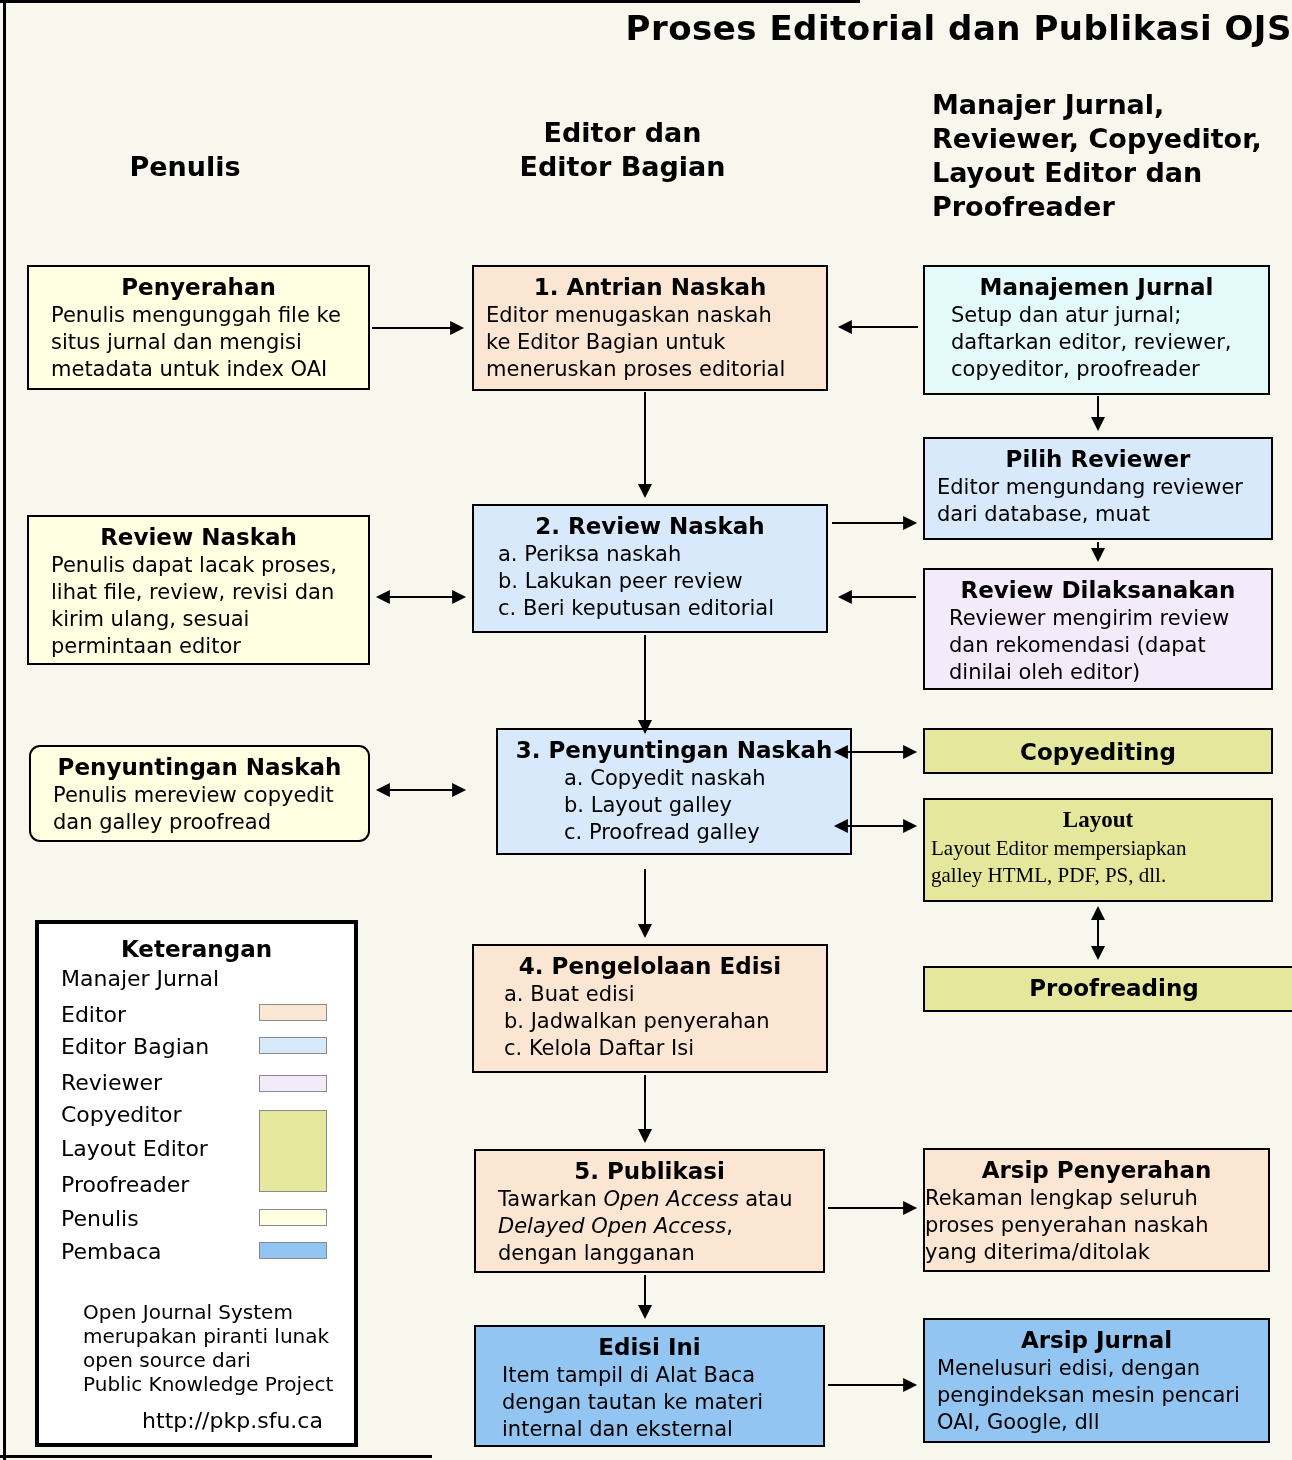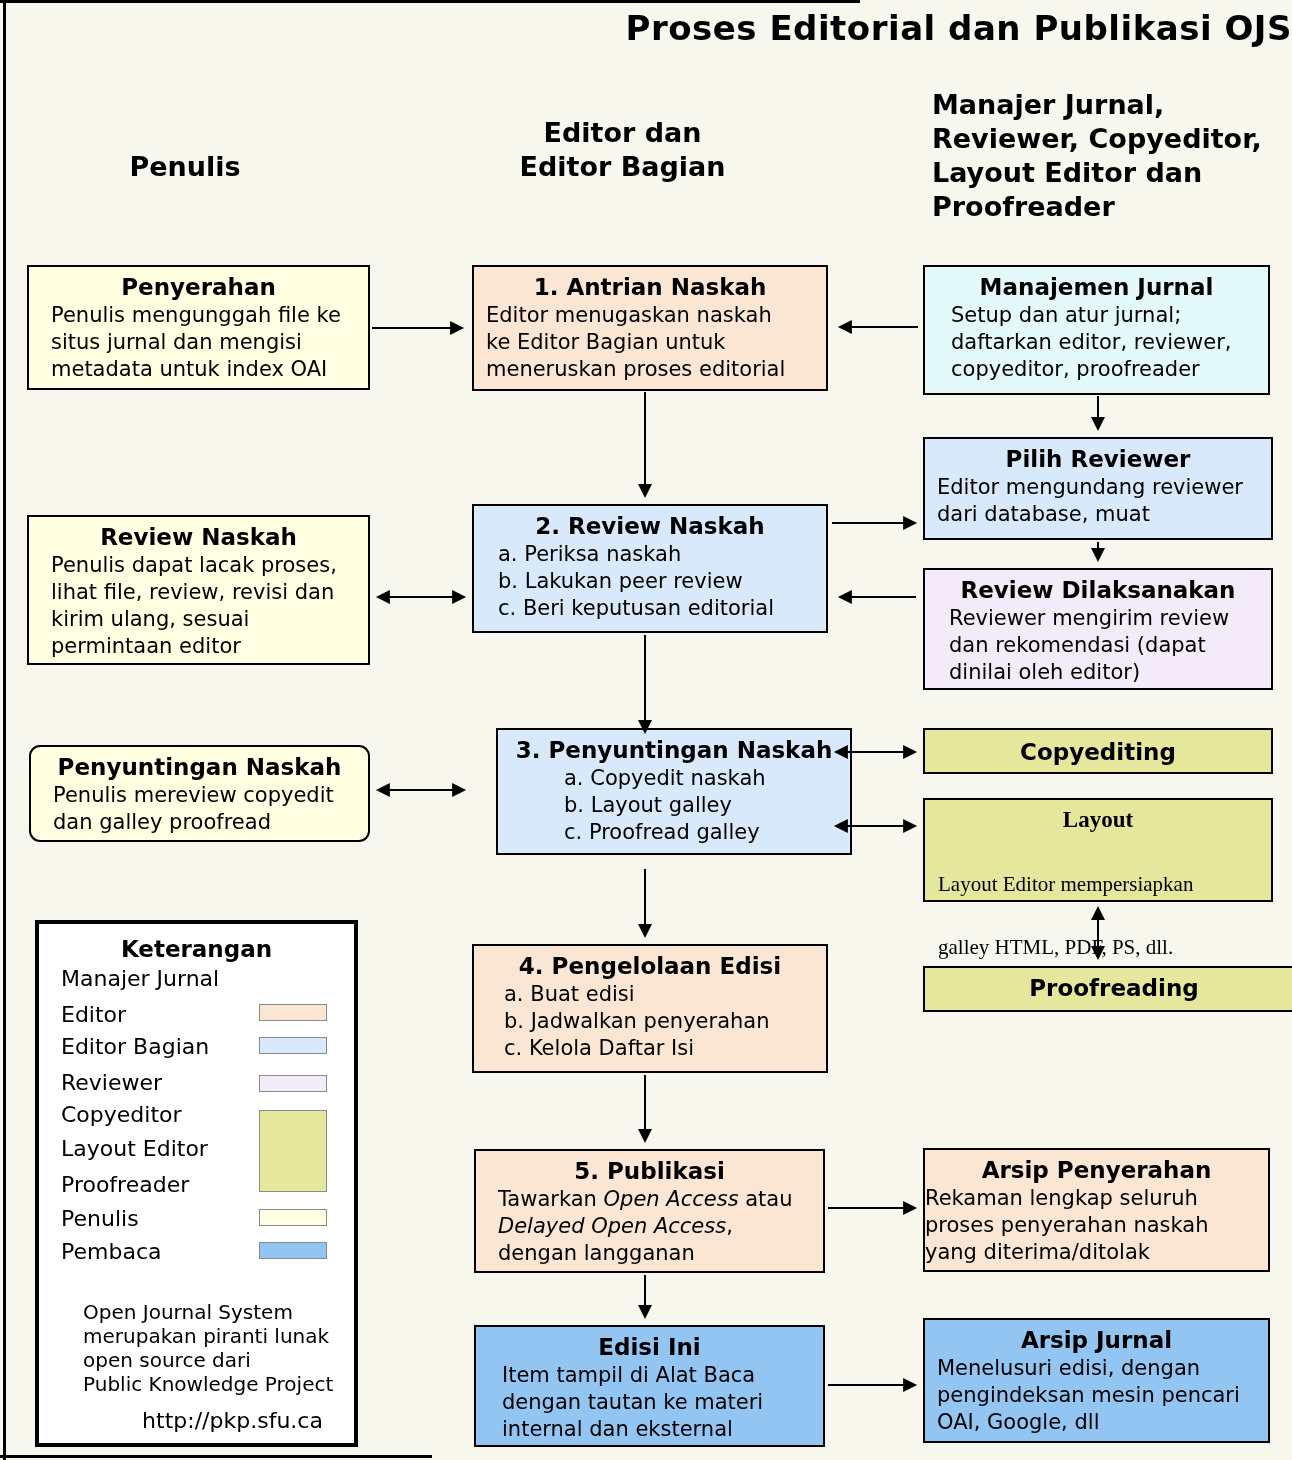--- a/index.html
+++ b/index.html
@@ -32,21 +32,21 @@
   svg.arrows line { stroke:#000; stroke-width:2; }
   .legend {
     position:absolute; left:35px; top:920px; width:323px; height:527px;
     box-sizing:border-box; background:#fff; border:4px solid #000;
   }
   .legend-title { position:absolute; left:0; top:12px; width:100%; text-align:center; font-size:23px; font-weight:bold; }
   .legend-label { position:absolute; left:22px; font-size:22px; white-space:nowrap; }
   .swatch { position:absolute; left:220px; width:68px; height:17px; border:1px solid #8a8a8a; box-sizing:border-box; }
   .legend-note { position:absolute; left:44px; font-size:20px; line-height:22px; white-space:nowrap; }
   .legend-url { position:absolute; left:0; top:484px; width:100%; text-align:center; font-size:22px;padding-left:36px; }
-  .pl6{padding-left:13px;margin-top:36px;} .pl12{padding-left:12px;} .pl14{padding-left:22px;}
+  .pl6{padding-left:6px;} .pl12{padding-left:12px;} .pl14{padding-left:22px;}
   .pl20{} .pl24{padding-left:24px;} .pl26{padding-left:26px;}
   .pl30{padding-left:30px;} .pl66{padding-left:66px;}
 </style>
 </head>
 <body>
 
 <div class="canvas">
 
   <div class="frame" style="left:0;top:0;width:860px;height:3px;"></div>
   <div class="frame" style="left:3px;top:0;width:3px;height:1460px;"></div>

